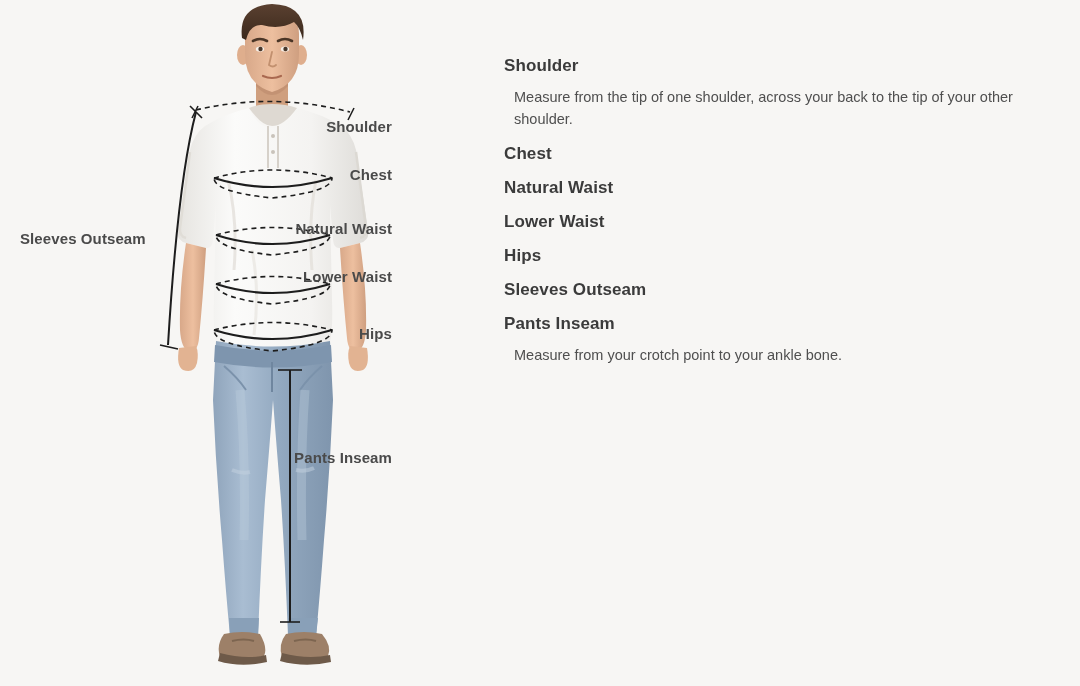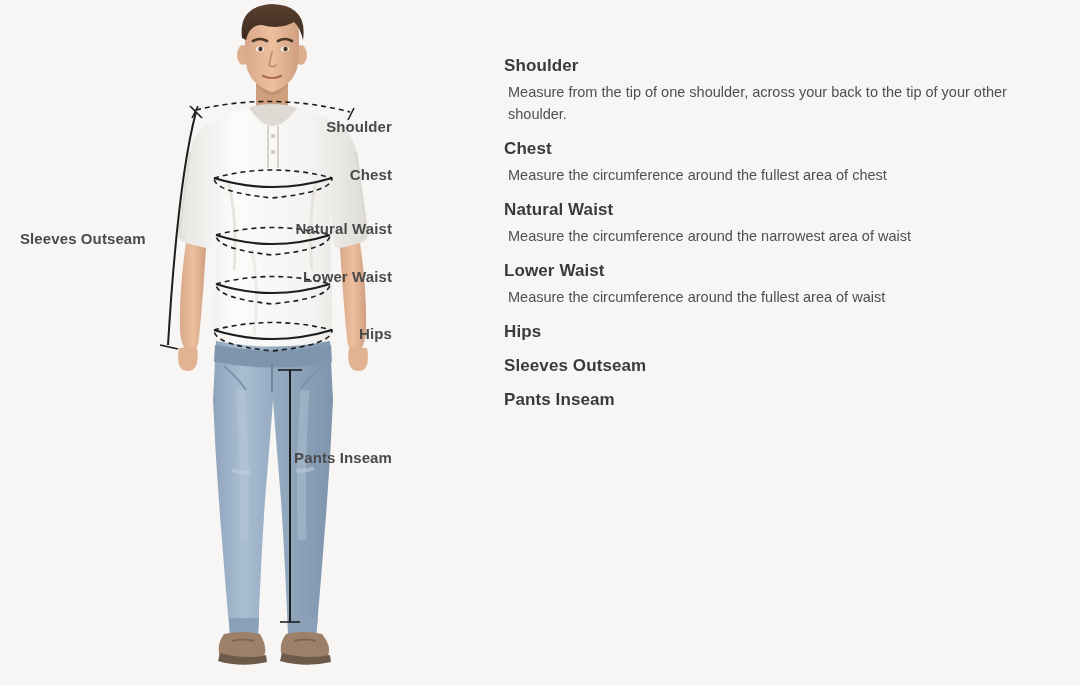--- a/index.html
+++ b/index.html
@@ -57,21 +57,21 @@
     font-size: 17px;
     font-weight: 700;
     color: #3b3b3b;
     margin: 0 0 5px 0;
     letter-spacing: 0.1px;
   }
   .desc-body {
     font-size: 14.5px;
     line-height: 1.52;
     color: #4f4f4f;
-    margin: 4px;
+    margin: 10px;
     max-width: 560px;
   }
 </style>
 </head>
 <body>
 
 <div id="stage">
 
   <div id="figure-layer">
     <svg width="400" height="686" viewBox="0 0 400 686" xmlns="http://www.w3.org/2000/svg">
@@ -249,39 +249,37 @@
 
   <div id="desc-col">
 
     <div class="desc-block">
       <h3 class="desc-title">Shoulder</h3>
       <p class="desc-body">Measure from the tip of one shoulder, across your back to the tip of your other shoulder.</p>
     </div>
 
     <div class="desc-block">
       <h3 class="desc-title">Chest</h3>
-      <p class="desc-body">Measure the circumference around the fullest area of chest</p>
     </div>
 
     <div class="desc-block">
       <h3 class="desc-title">Natural Waist</h3>
-      <p class="desc-body">Measure the circumference around the narrowest area of waist</p>
     </div>
 
     <div class="desc-block">
       <h3 class="desc-title">Lower Waist</h3>
-      <p class="desc-body">Measure the circumference around the fullest area of waist</p>
     </div>
 
     <div class="desc-block">
       <h3 class="desc-title">Hips</h3>
     </div>
 
     <div class="desc-block">
       <h3 class="desc-title">Sleeves Outseam</h3>
     </div>
 
     <div class="desc-block">
       <h3 class="desc-title">Pants Inseam</h3>
+      <p class="desc-body">Measure from your crotch point to your ankle bone.</p>
     </div>
 
   </div>
 </div>
 
 </body></html>

